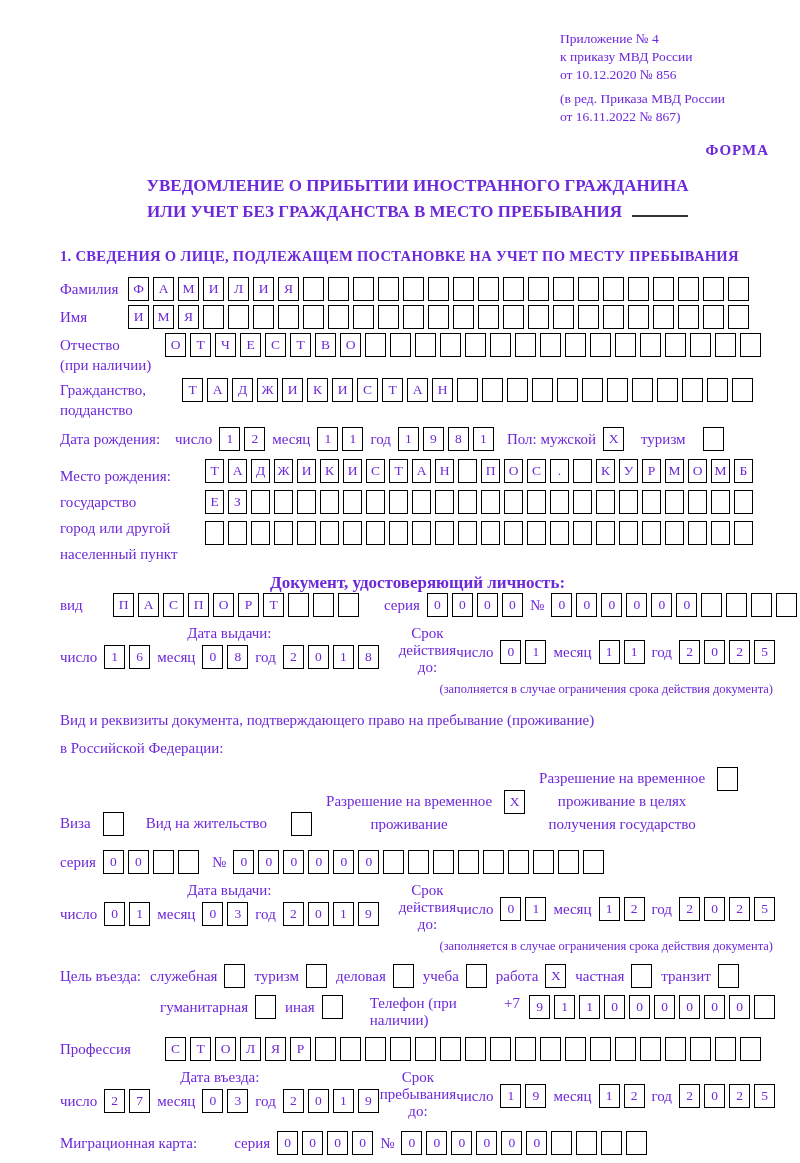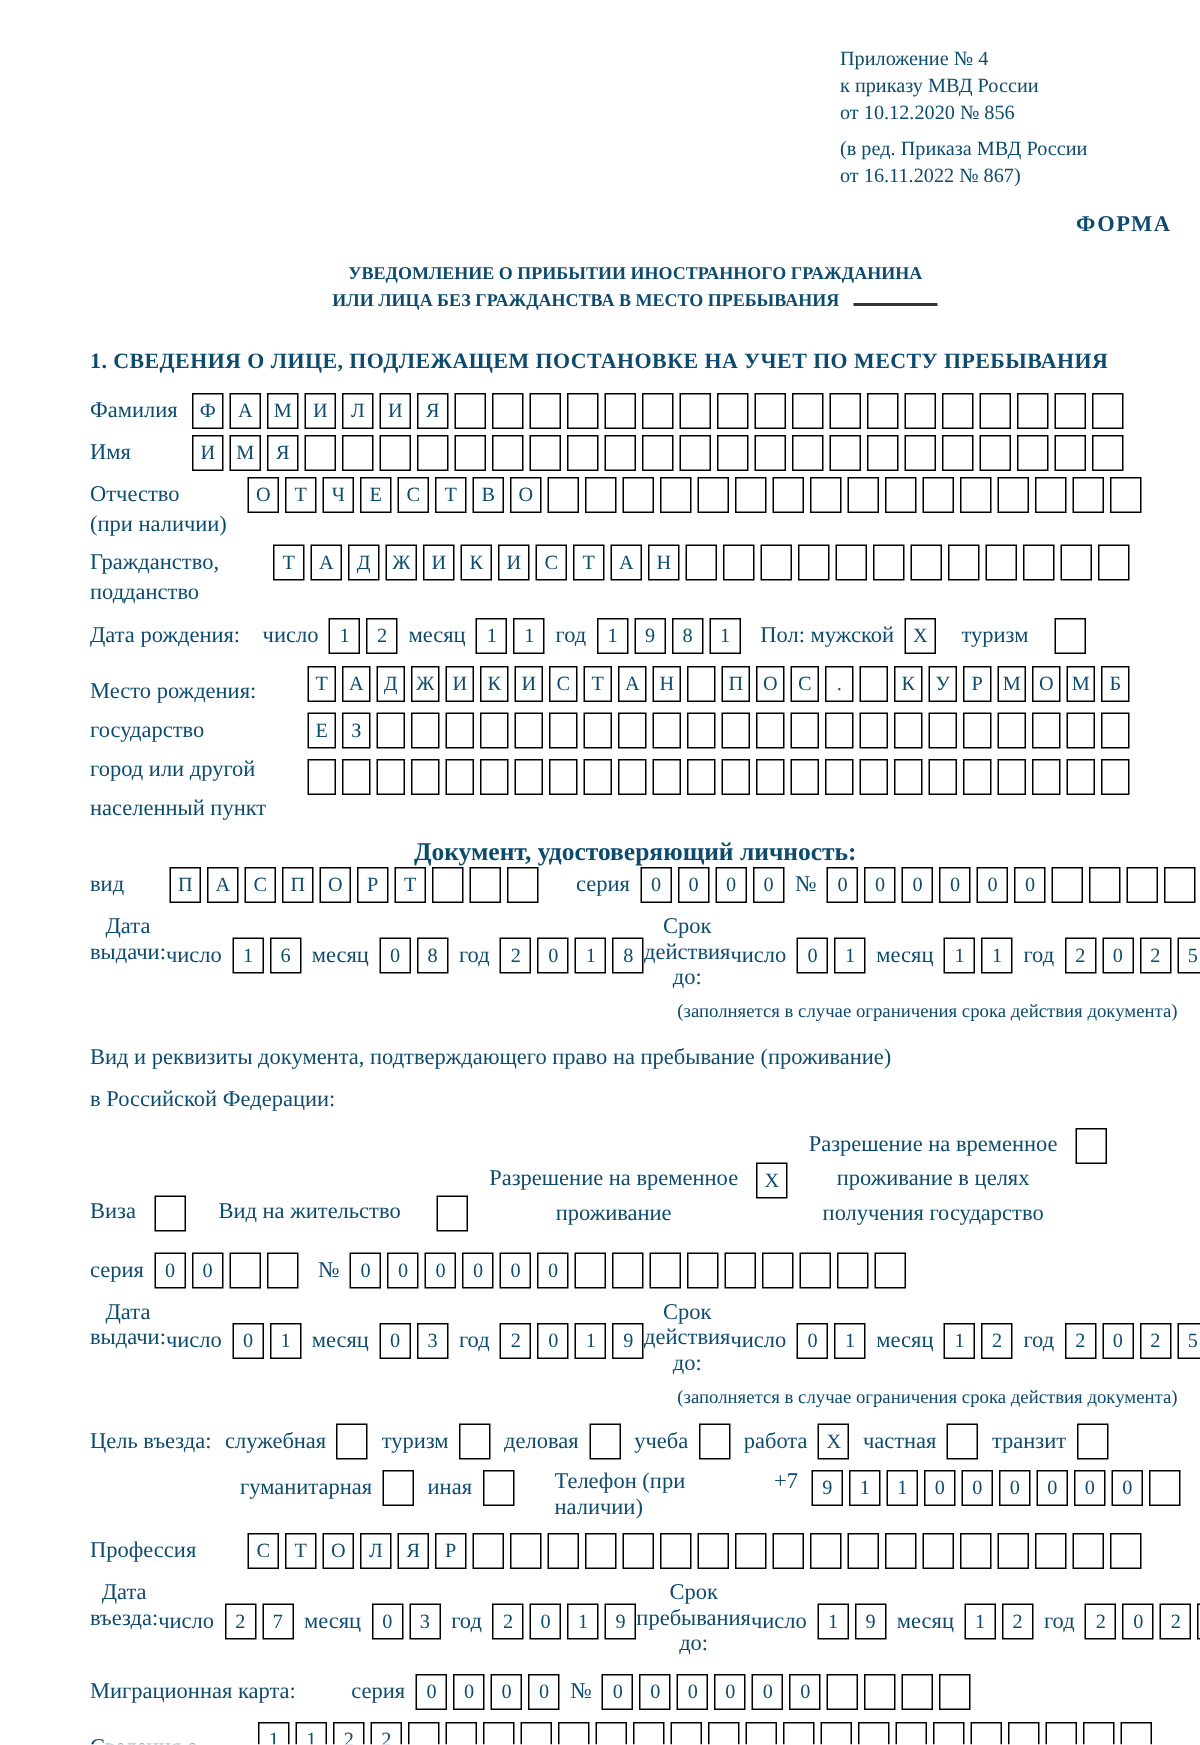--- a/index.html
+++ b/index.html
@@ -1,26 +1,26 @@
 <!DOCTYPE html>
 <html><head>
 <meta charset="utf-8">
 <style>
   * { box-sizing: border-box; }
   html, body { margin: 0; padding: 0; background: #ffffff; }
   .page {
-    width: 800px; height: 1163px; background: #fff; color: #0c4a6e;
+    width: 800px; height: 1163px; background: #fff; color: #6d28d9;
     font-family: "Liberation Serif", "DejaVu Serif", serif;
-    font-size: 15px; padding: 30px 13px 10px 60px; overflow: hidden; position: relative;
+    font-size: 15px; padding: 30px 25px 10px 60px; overflow: hidden; position: relative;
   }
   
   .ref { margin-left: 500px; width: 215px; font-size: 13.5px; line-height: 1.32; }
   .ref .gap { margin-top: 7px; }
   .forma { text-align: right; font-weight: bold; font-size: 15px; margin: 16px 6px 0 0; letter-spacing: 1px; }
-  .title { text-align: center; font-weight: bold; font-size: 12px; margin-top: 14px; line-height: 1.5; }
+  .title { text-align: center; font-weight: bold; font-size: 17px; margin-top: 14px; line-height: 1.5; }
   .title-underline { display: inline-block; width: 56px; border-bottom: 2.5px solid #333; margin-left: 10px; }
   .sec1 { font-weight: bold; font-size: 14.6px; margin-top: 24px; letter-spacing: 0.3px; white-space: nowrap; }
 
   
   .frow { display: flex; align-items: flex-start; margin-top: 4px; }
   .flabel { flex: 0 0 auto; padding-top: 4px; }
   .w68  { width: 68px; }  .w105 { width: 105px; } .w122 { width: 122px; }
   .w145 { width: 145px; } .w112 { width: 112px; } .w55 { width: 46px; }
   .cells { display: flex; gap: 4px; flex-wrap: nowrap; }
   .cell {
@@ -31,21 +31,21 @@
   .cells.tight .cell { width: 19px; }
   .sub { margin-top: 3px; }
   .lblcol div { line-height: 26px; }
   .boxrows .cells { margin-bottom: 7px; }
 
   
   .inl { display: flex; align-items: center; gap: 7px; }
   .inl .t { flex: 0 0 auto; }
   .doc-header { text-align: center; font-weight: bold; margin-top: 6px; font-size: 17px; }
   .dates { display: flex; margin-top: 8px; }
-  .dcol1 { width: 385px; display: flex; flex-direction: row; }
+  .dcol1 { width: 385px; display: flex; flex-direction: column; }
   .dcol2 { flex: 1; display: flex; }
   .dhead { text-align: center; margin-bottom: 3px; }
   .note { text-align: right; font-size: 12.5px; margin-top: 3px; padding-right: 2px; }
   .intro { margin-top: 10px; line-height: 1.85; }
   .opts { display: flex; align-items: flex-end; margin-top: 4px; gap: 14px; }
   .opt { display: flex; align-items: flex-start; gap: 12px; }
   .opt .txt { text-align: center; line-height: 1.55; }
   .purpose-row { display: flex; align-items: center; gap: 9px; margin-top: 10px; flex-wrap: nowrap; }
   .purpose-row2 { display: flex; align-items: flex-start; gap: 9px; margin-top: 7px; margin-left: 100px; }
   .mt8 { margin-top: 8px; } .mt12 { margin-top: 12px; } .mt14 { margin-top: 14px; }
@@ -61,21 +61,21 @@
     <div>к приказу МВД России</div>
     <div>от 10.12.2020 № 856</div>
     <div class="gap">(в ред. Приказа МВД России</div>
     <div>от 16.11.2022 № 867)</div>
   </div>
 
   <div class="forma">ФОРМА</div>
 
   <div class="title">
     <div>УВЕДОМЛЕНИЕ О ПРИБЫТИИ ИНОСТРАННОГО ГРАЖДАНИНА</div>
-    <div><span>ИЛИ ЛИЦА БЕЗ ГРАЖДАНСТВА В МЕСТО ПРЕБЫВАНИЯ</span><span class="title-underline"></span></div>
+    <div><span>ИЛИ УЧЕТ БЕЗ ГРАЖДАНСТВА В МЕСТО ПРЕБЫВАНИЯ</span><span class="title-underline"></span></div>
   </div>
 
   <div class="sec1">1. СВЕДЕНИЯ О ЛИЦЕ, ПОДЛЕЖАЩЕМ ПОСТАНОВКЕ НА УЧЕТ ПО МЕСТУ ПРЕБЫВАНИЯ</div>
 
   <div class="frow mt12">
     <div class="flabel w68">Фамилия</div>
     <div class="cells">
         <span class="cell">Ф</span>
         <span class="cell">А</span>
         <span class="cell">М</span>

